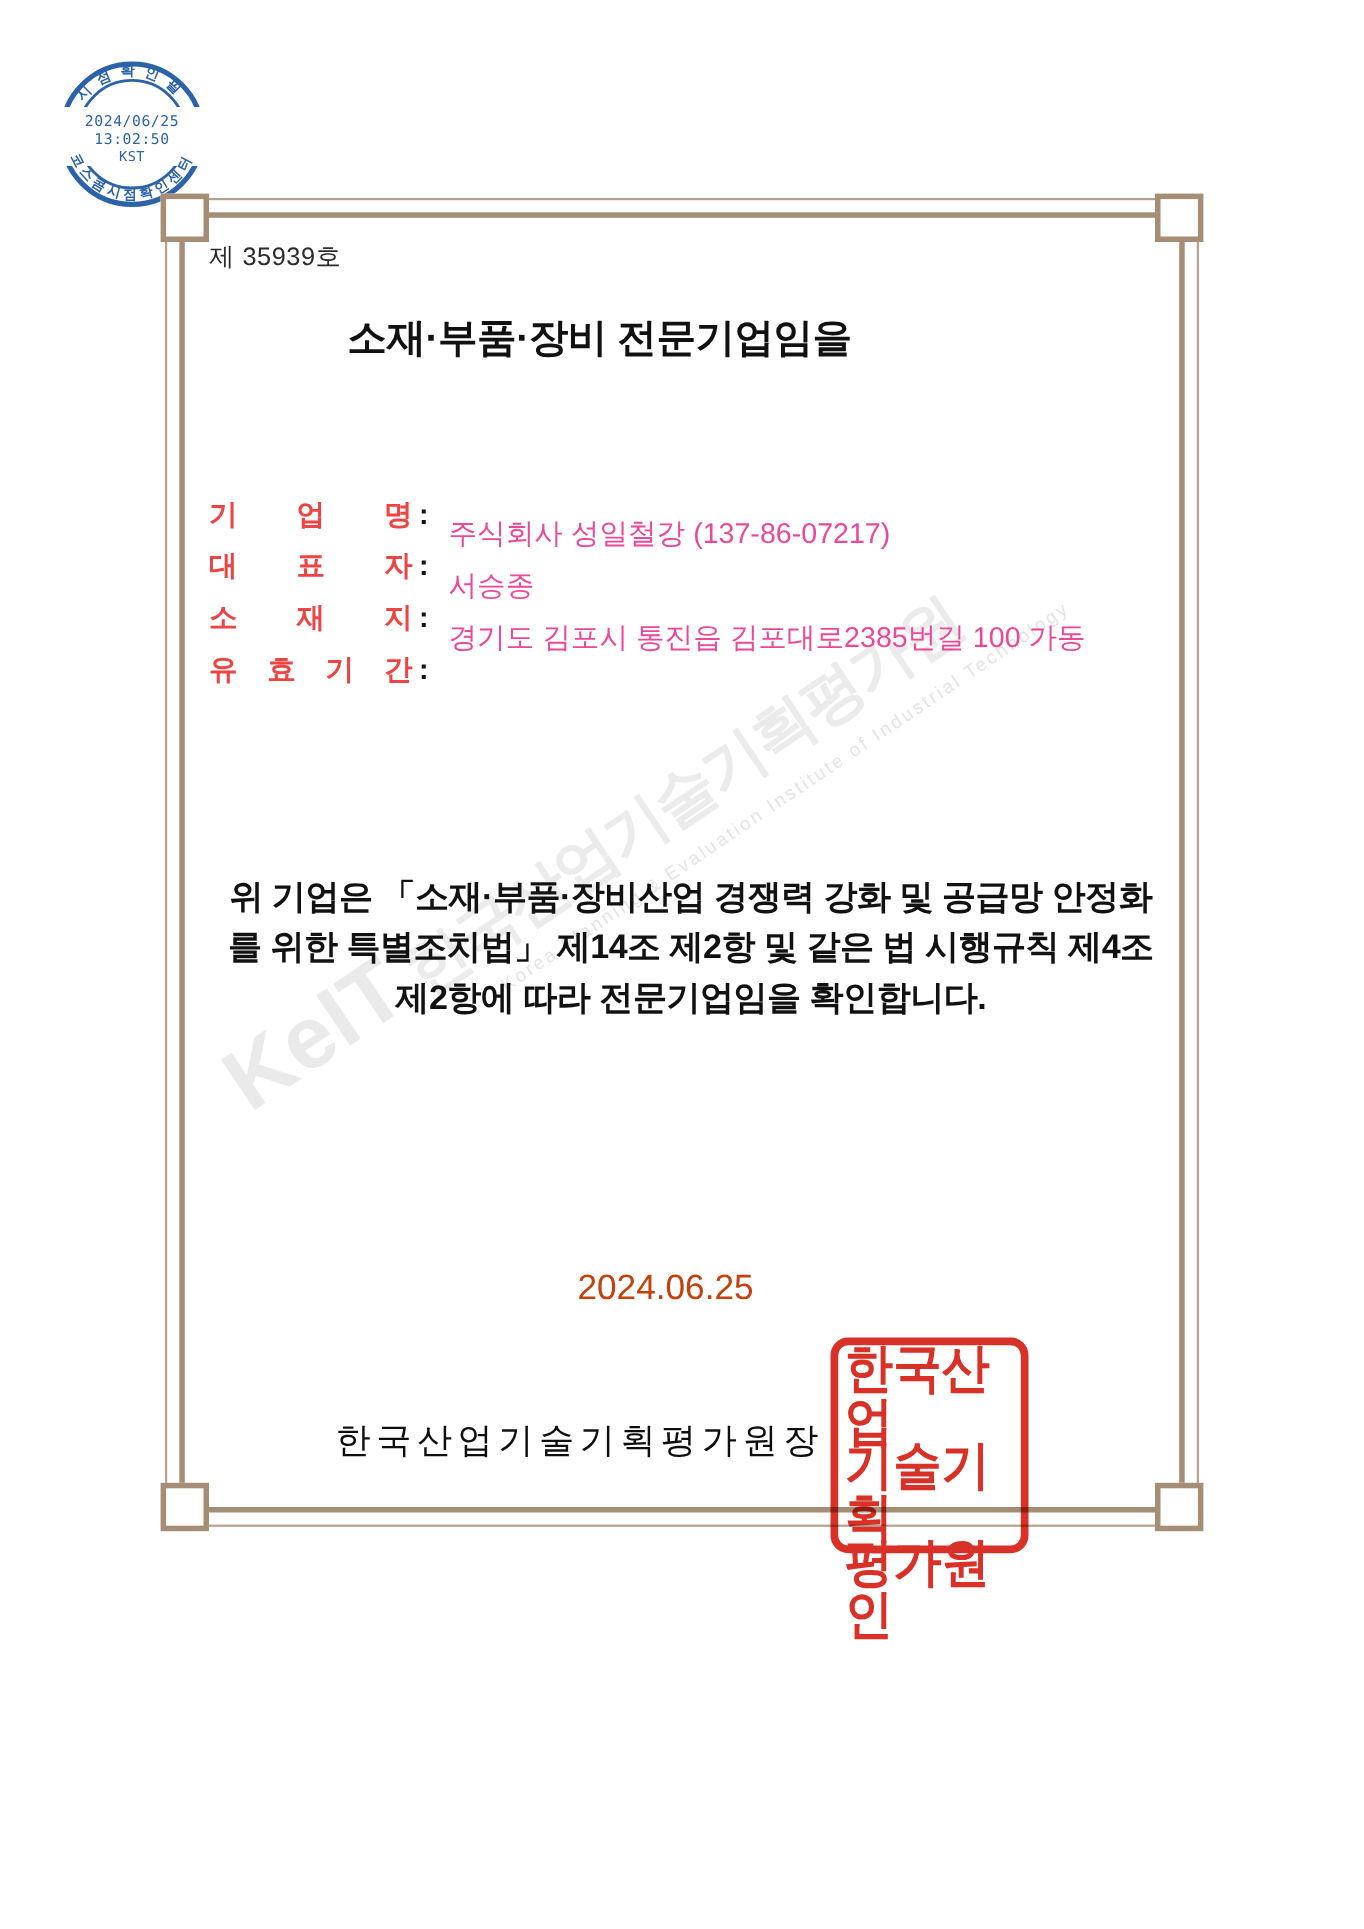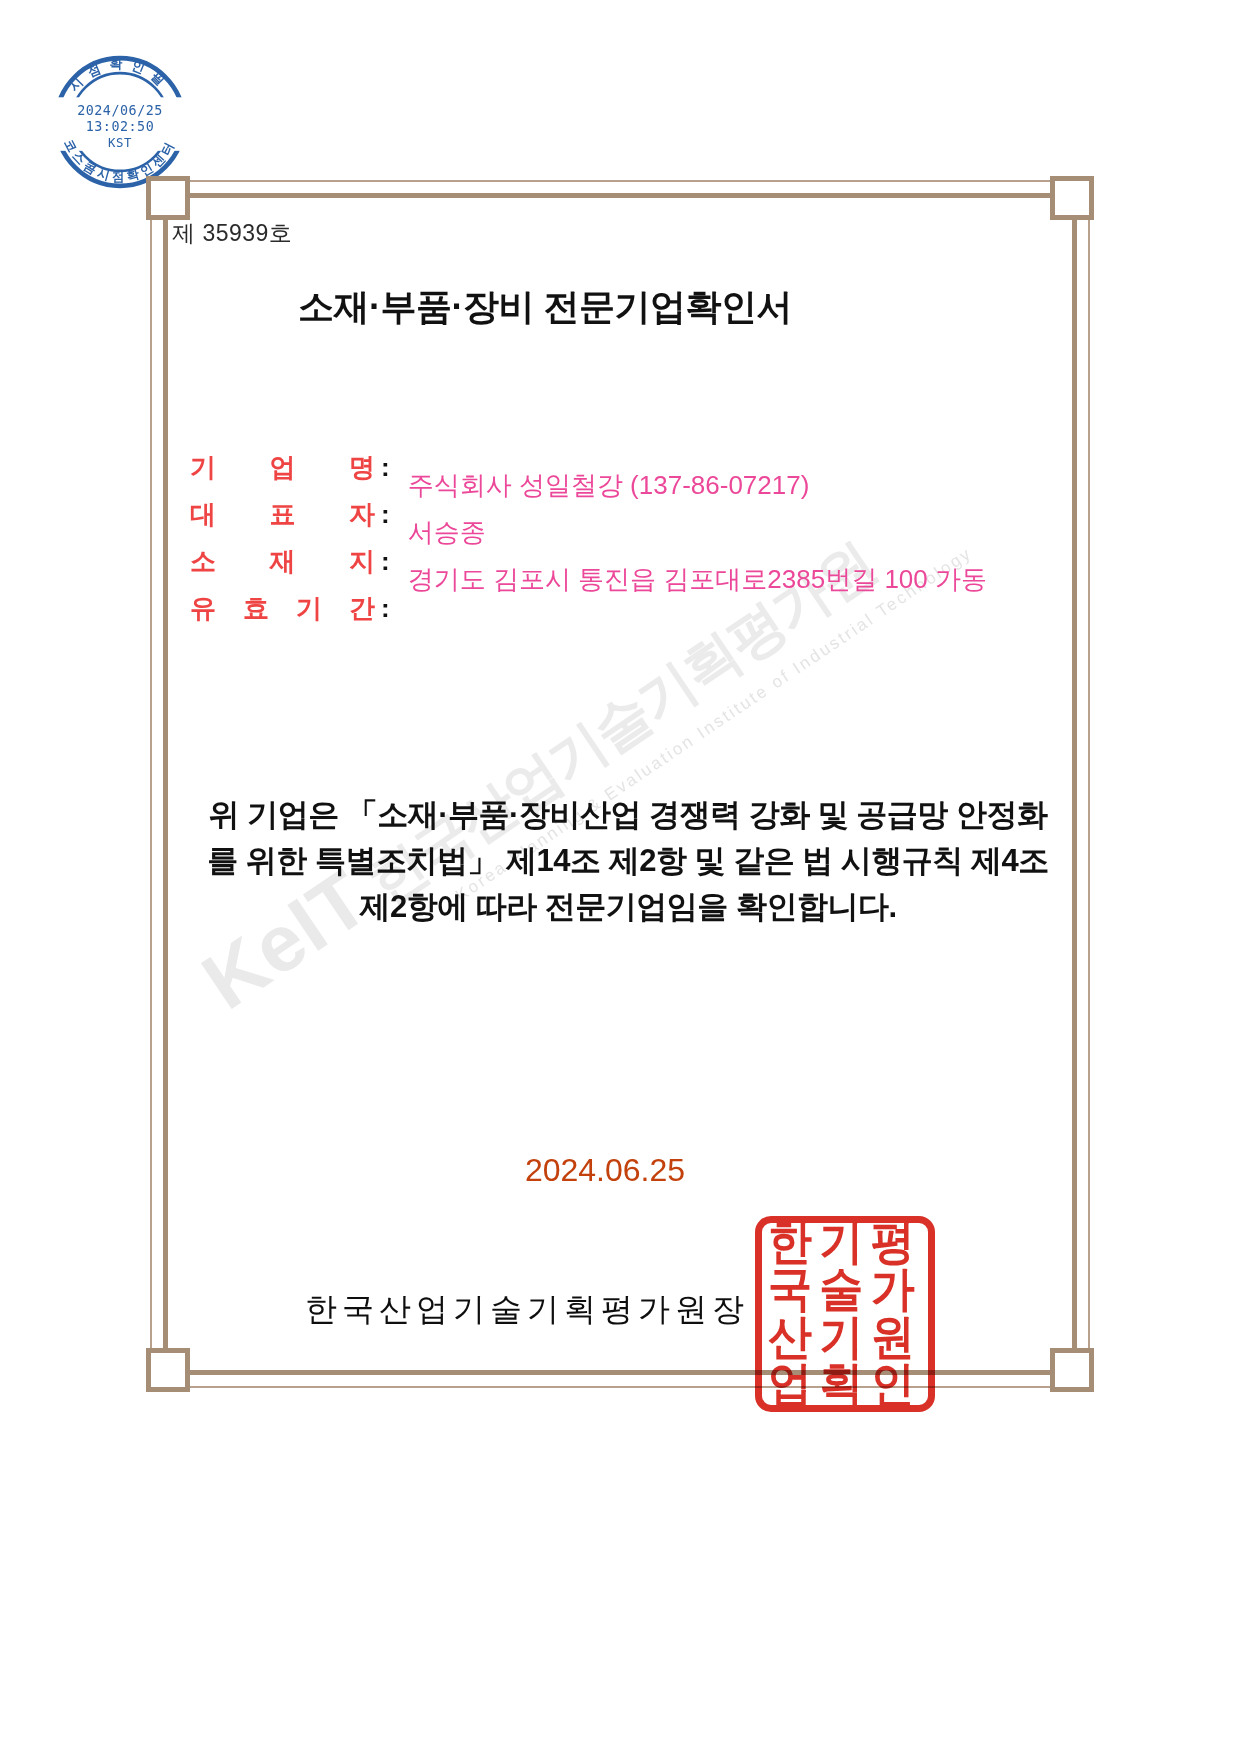--- a/index.html
+++ b/index.html
@@ -28,21 +28,21 @@
   
   .watermark{position:absolute;left:150px;top:715px;width:810px;
     transform:rotate(-34deg);transform-origin:center;pointer-events:none;z-index:0;}
   .wm-line1{display:flex;align-items:baseline;gap:14px;white-space:nowrap;}
   .wm-logo{font-size:80px;font-weight:800;color:#eaeaea;letter-spacing:1px;}
   .wm-korean{font-size:56px;font-weight:800;color:#ebebeb;letter-spacing:-2px;white-space:nowrap;}
   .wm-english{margin-top:4px;margin-left:255px;font-size:17px;color:#e4e4e4;
     letter-spacing:2.5px;white-space:nowrap;}
 
   
-  .doc-number{position:absolute;left:172px;top:218px;font-size:23px;color:#2b2b2b;letter-spacing:.5px;z-index:1;}
+  .doc-number{position:absolute;left:190px;top:218px;font-size:23px;color:#2b2b2b;letter-spacing:.5px;z-index:1;}
   .title{position:absolute;left:165px;top:283px;width:760px;text-align:center;
     font-size:36px;font-weight:700;color:#111;letter-spacing:-.5px;z-index:1;}
 
   .fields{position:absolute;left:190px;top:444px;z-index:1;}
   .field-row{display:flex;align-items:center;height:47px;font-size:26px;}
   .field-label{width:185px;font-weight:700;color:#ef4444;
     text-align:justify;text-align-last:justify;}
   .field-colon{font-weight:700;margin-left:6px;color:#111;}
   .field-value{margin-left:18px;color:#ec4899;white-space:nowrap;margin-top:36px;}
 
@@ -51,21 +51,21 @@
     letter-spacing:-.5px;white-space:nowrap;}
 
   .issue-date{position:absolute;left:225px;top:1152px;width:760px;text-align:center;
     font-size:32px;color:#c2410c;z-index:1;}
   .issuer{position:absolute;left:305px;top:1288px;font-size:32px;font-weight:400;
     color:#0e0e0e;letter-spacing:5px;white-space:nowrap;z-index:1;}
 
   
   .seal{position:absolute;left:755px;top:1216px;width:180px;height:196px;
     border:7px solid #d7261c;border-radius:16px;box-sizing:border-box;
-    display:flex;flex-direction:row;justify-content:space-evenly;
+    display:flex;flex-direction:column;justify-content:space-evenly;
     padding:2px 6px;z-index:2;mix-blend-mode:multiply;opacity:.95;}
   .seal-row{display:flex;justify-content:space-between;font-size:44px;font-weight:800;
     color:#d7261c;line-height:1;transform:scaleY(1.08);}
 </style>
 </head>
 <body>
 
 <div id="page">
 
   <div class="watermark">
@@ -92,21 +92,21 @@
   </svg>
 
   <div class="frame-thick"></div>
   <div class="frame-thin"></div>
   <div class="frame-corner fc-tl"></div>
   <div class="frame-corner fc-tr"></div>
   <div class="frame-corner fc-bl"></div>
   <div class="frame-corner fc-br"></div>
 
   <div class="doc-number">제 35939호</div>
-  <div class="title">소재·부품·장비 전문기업확인서</div>
+  <div class="title">소재·부품·장비 전문기업임을</div>
 
   <div class="fields">
     <div class="field-row">
       <span class="field-label">기 업 명</span>
       <span class="field-colon">:</span>
       <span class="field-value">주식회사 성일철강 (137-86-07217)</span>
     </div>
     <div class="field-row">
       <span class="field-label">대 표 자</span>
       <span class="field-colon">:</span>

